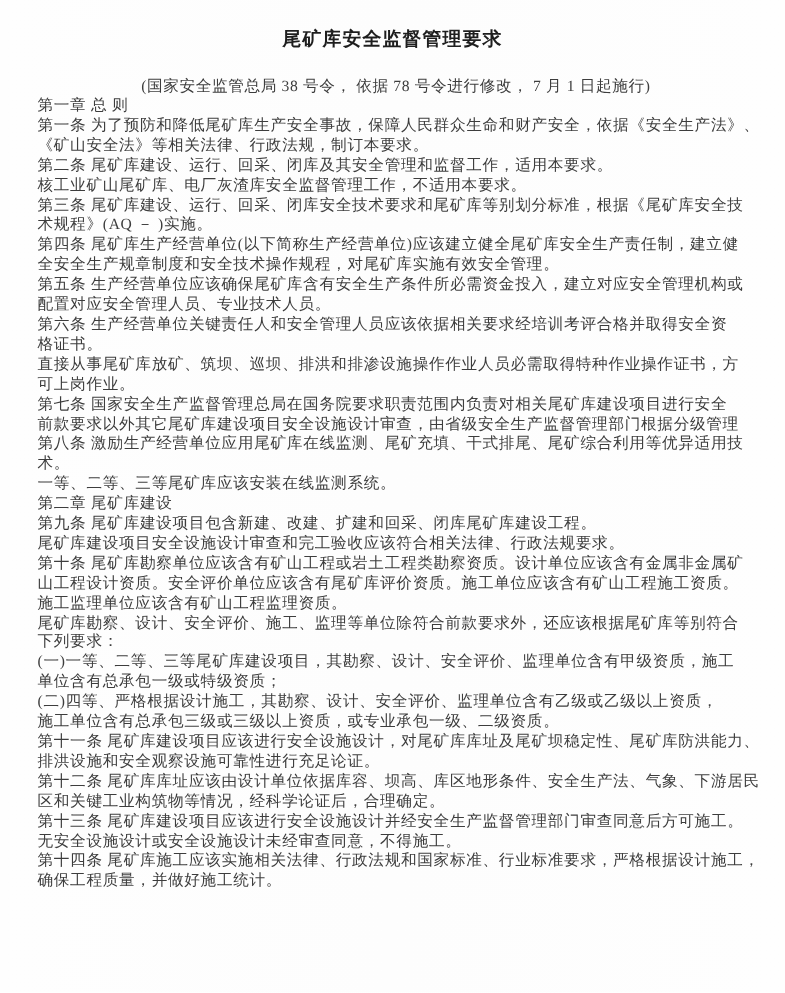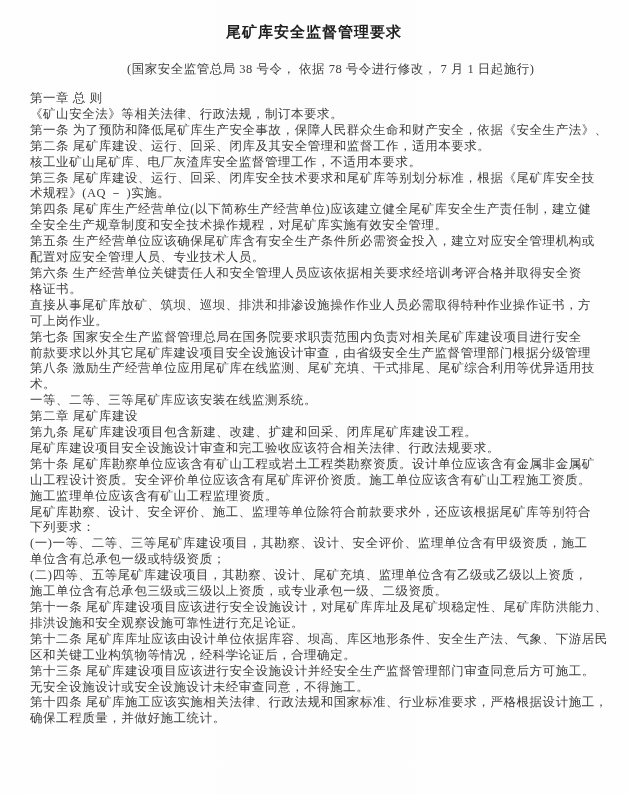--- a/index.html
+++ b/index.html
@@ -20,21 +20,21 @@
     margin: 0;
     padding-top: 24px;
     text-align: center;
     font-size: 15px;
     font-weight: bold;
     letter-spacing: 1px;
     color: #1e1e1e;
     line-height: 17px;
   }
   .doc-subtitle {
-    margin: 14px;
+    margin: 0;
     padding: 0 28px 0 30px;
     margin-top: 20px;
     text-indent: 83px;
     font-size: 12.5px;
     line-height: 16px;
     letter-spacing: 0.5px;
     color: #3d3d3d;
     white-space: nowrap;
   }
   .doc-body {
@@ -50,22 +50,22 @@
   }
 </style>
 </head>
 <body>
 
 <div class="page">
   <h1 class="doc-title">尾矿库安全监督管理要求</h1>
   <div class="doc-subtitle">(国家安全监管总局 38 号令， 依据 78 号令进行修改， 7 月 1 日起施行)</div>
   <div class="doc-body" id="doc-body">
       <div class="text-line">第一章 总 则</div>
+      <div class="text-line">第一条 为了预防和降低尾矿库生产安全事故，保障人民群众生命和财产安全，依据《安全生产法》、</div>
       <div class="text-line">《矿山安全法》等相关法律、行政法规，制订本要求。</div>
-      <div class="text-line">第一条 为了预防和降低尾矿库生产安全事故，保障人民群众生命和财产安全，依据《安全生产法》、</div>
       <div class="text-line">第二条 尾矿库建设、运行、回采、闭库及其安全管理和监督工作，适用本要求。</div>
       <div class="text-line">核工业矿山尾矿库、电厂灰渣库安全监督管理工作，不适用本要求。</div>
       <div class="text-line">第三条 尾矿库建设、运行、回采、闭库安全技术要求和尾矿库等别划分标准，根据《尾矿库安全技</div>
       <div class="text-line">术规程》(AQ － )实施。</div>
       <div class="text-line">第四条 尾矿库生产经营单位(以下简称生产经营单位)应该建立健全尾矿库安全生产责任制，建立健</div>
       <div class="text-line">全安全生产规章制度和安全技术操作规程，对尾矿库实施有效安全管理。</div>
       <div class="text-line">第五条 生产经营单位应该确保尾矿库含有安全生产条件所必需资金投入，建立对应安全管理机构或</div>
       <div class="text-line">配置对应安全管理人员、专业技术人员。</div>
       <div class="text-line">第六条 生产经营单位关键责任人和安全管理人员应该依据相关要求经培训考评合格并取得安全资</div>
       <div class="text-line">格证书。</div>
@@ -79,21 +79,21 @@
       <div class="text-line">第二章 尾矿库建设</div>
       <div class="text-line">第九条 尾矿库建设项目包含新建、改建、扩建和回采、闭库尾矿库建设工程。</div>
       <div class="text-line">尾矿库建设项目安全设施设计审查和完工验收应该符合相关法律、行政法规要求。</div>
       <div class="text-line">第十条 尾矿库勘察单位应该含有矿山工程或岩土工程类勘察资质。设计单位应该含有金属非金属矿</div>
       <div class="text-line">山工程设计资质。安全评价单位应该含有尾矿库评价资质。施工单位应该含有矿山工程施工资质。</div>
       <div class="text-line">施工监理单位应该含有矿山工程监理资质。</div>
       <div class="text-line">尾矿库勘察、设计、安全评价、施工、监理等单位除符合前款要求外，还应该根据尾矿库等别符合</div>
       <div class="text-line">下列要求：</div>
       <div class="text-line">(一)一等、二等、三等尾矿库建设项目，其勘察、设计、安全评价、监理单位含有甲级资质，施工</div>
       <div class="text-line">单位含有总承包一级或特级资质；</div>
-      <div class="text-line">(二)四等、五等尾矿库建设项目，其勘察、设计、尾矿充填、监理单位含有乙级或乙级以上资质，</div>
+      <div class="text-line">(二)四等、严格根据设计施工，其勘察、设计、安全评价、监理单位含有乙级或乙级以上资质，</div>
       <div class="text-line">施工单位含有总承包三级或三级以上资质，或专业承包一级、二级资质。</div>
       <div class="text-line">第十一条 尾矿库建设项目应该进行安全设施设计，对尾矿库库址及尾矿坝稳定性、尾矿库防洪能力、</div>
       <div class="text-line">排洪设施和安全观察设施可靠性进行充足论证。</div>
       <div class="text-line">第十二条 尾矿库库址应该由设计单位依据库容、坝高、库区地形条件、安全生产法、气象、下游居民</div>
       <div class="text-line">区和关键工业构筑物等情况，经科学论证后，合理确定。</div>
       <div class="text-line">第十三条 尾矿库建设项目应该进行安全设施设计并经安全生产监督管理部门审查同意后方可施工。</div>
       <div class="text-line">无安全设施设计或安全设施设计未经审查同意，不得施工。</div>
       <div class="text-line">第十四条 尾矿库施工应该实施相关法律、行政法规和国家标准、行业标准要求，严格根据设计施工，</div>
       <div class="text-line">确保工程质量，并做好施工统计。</div>
     </div>

